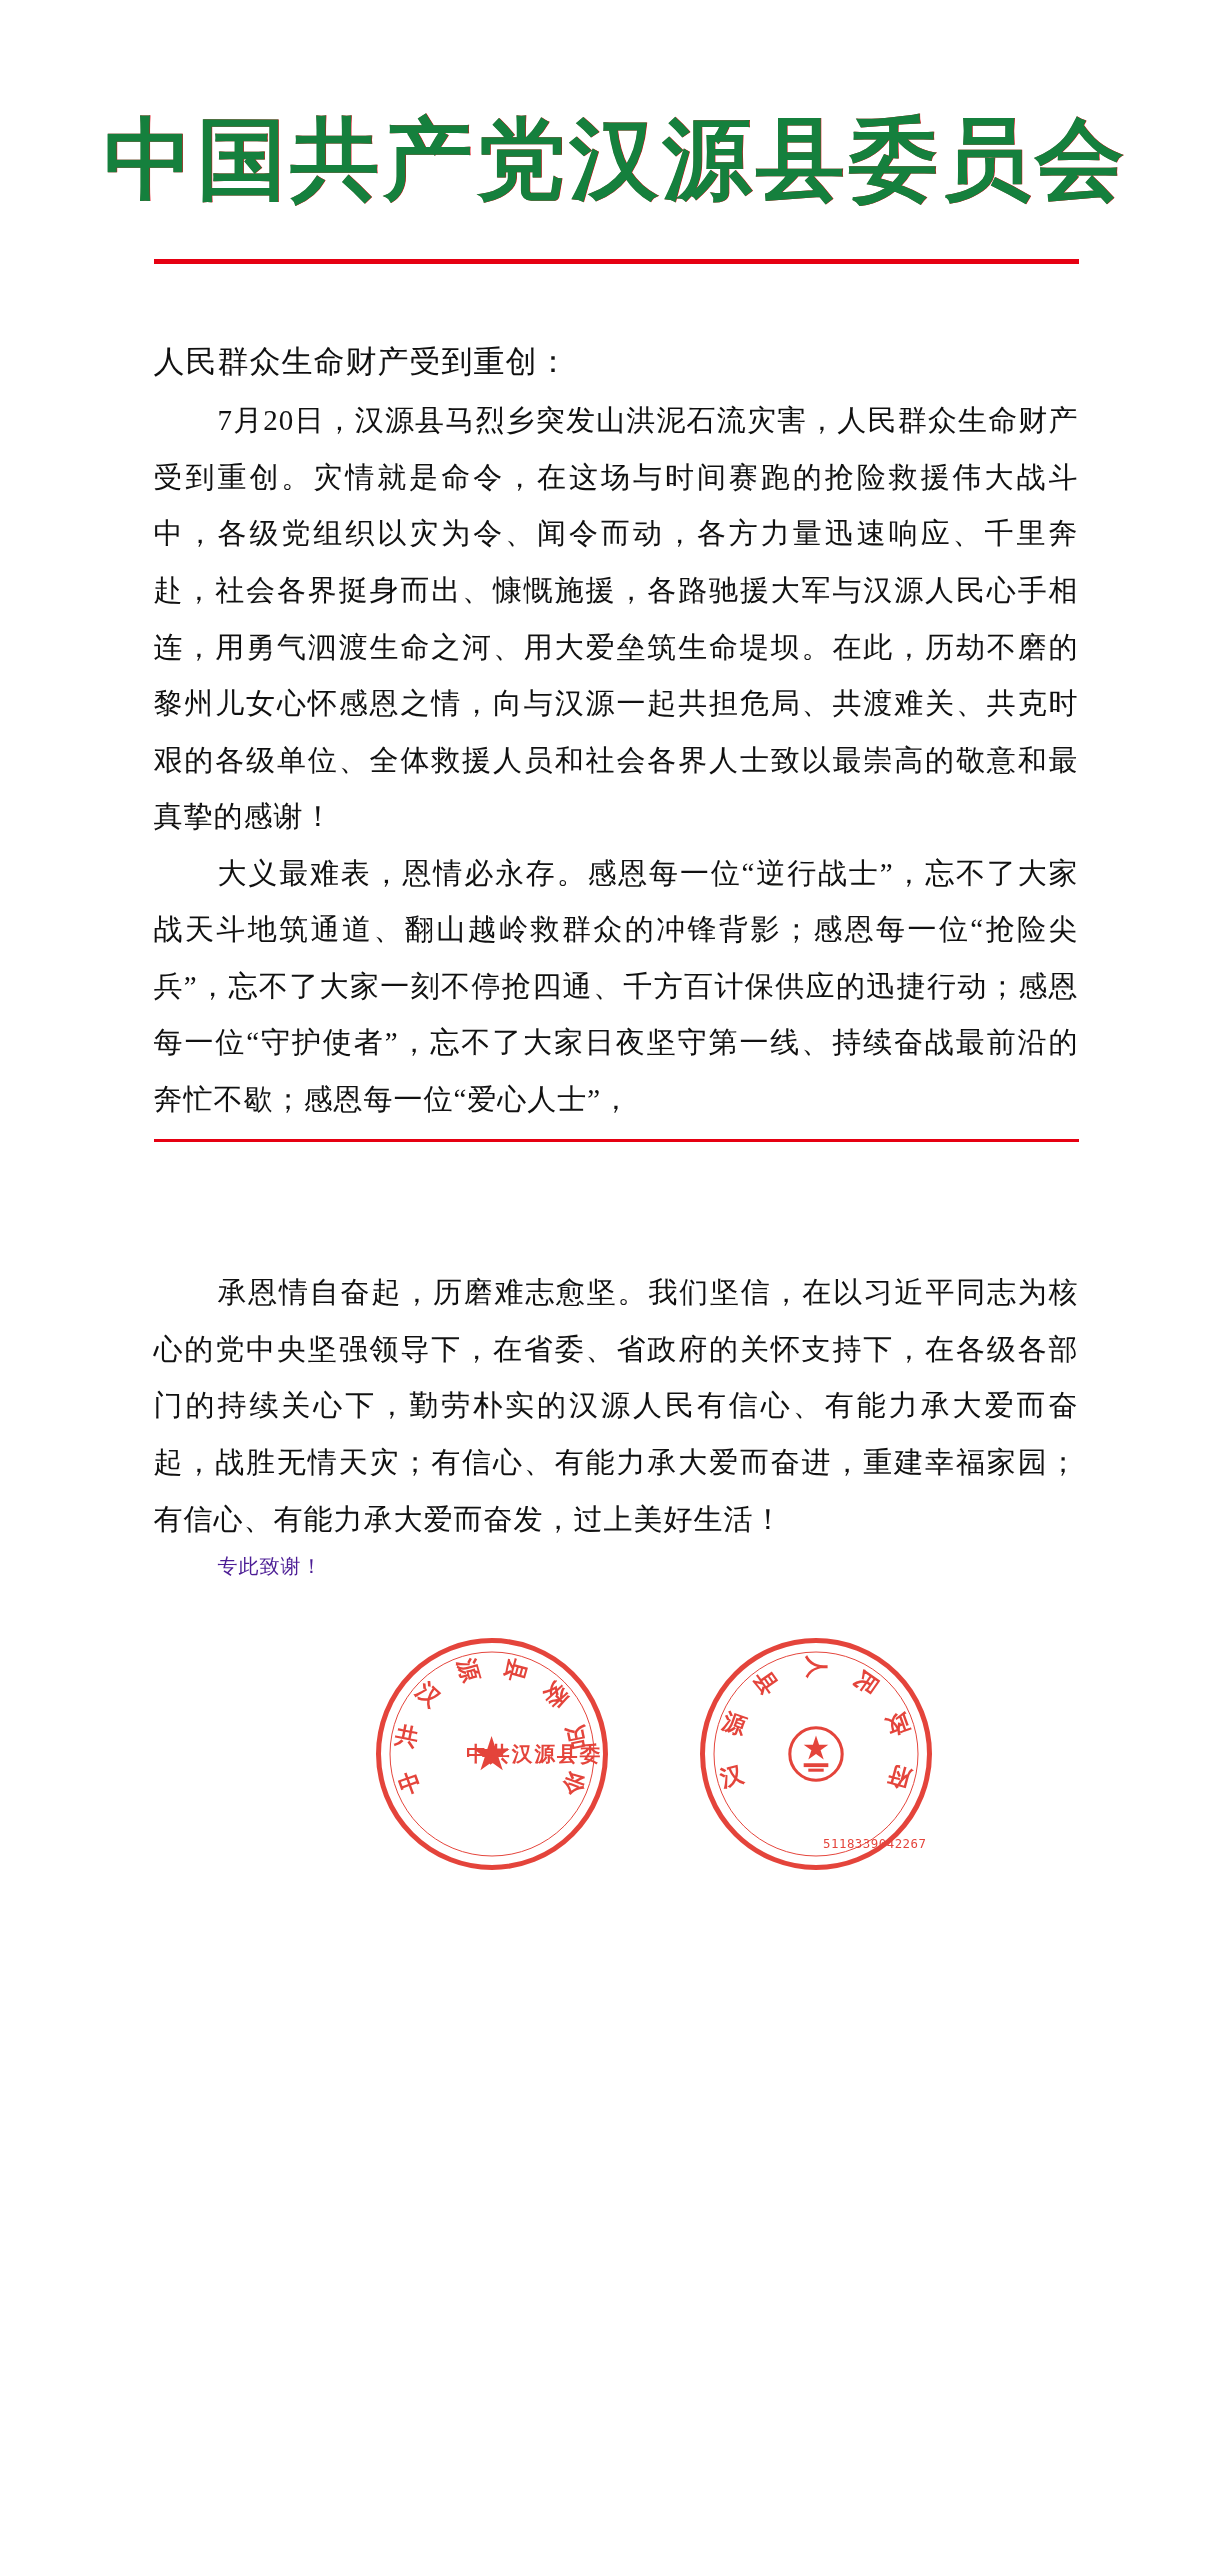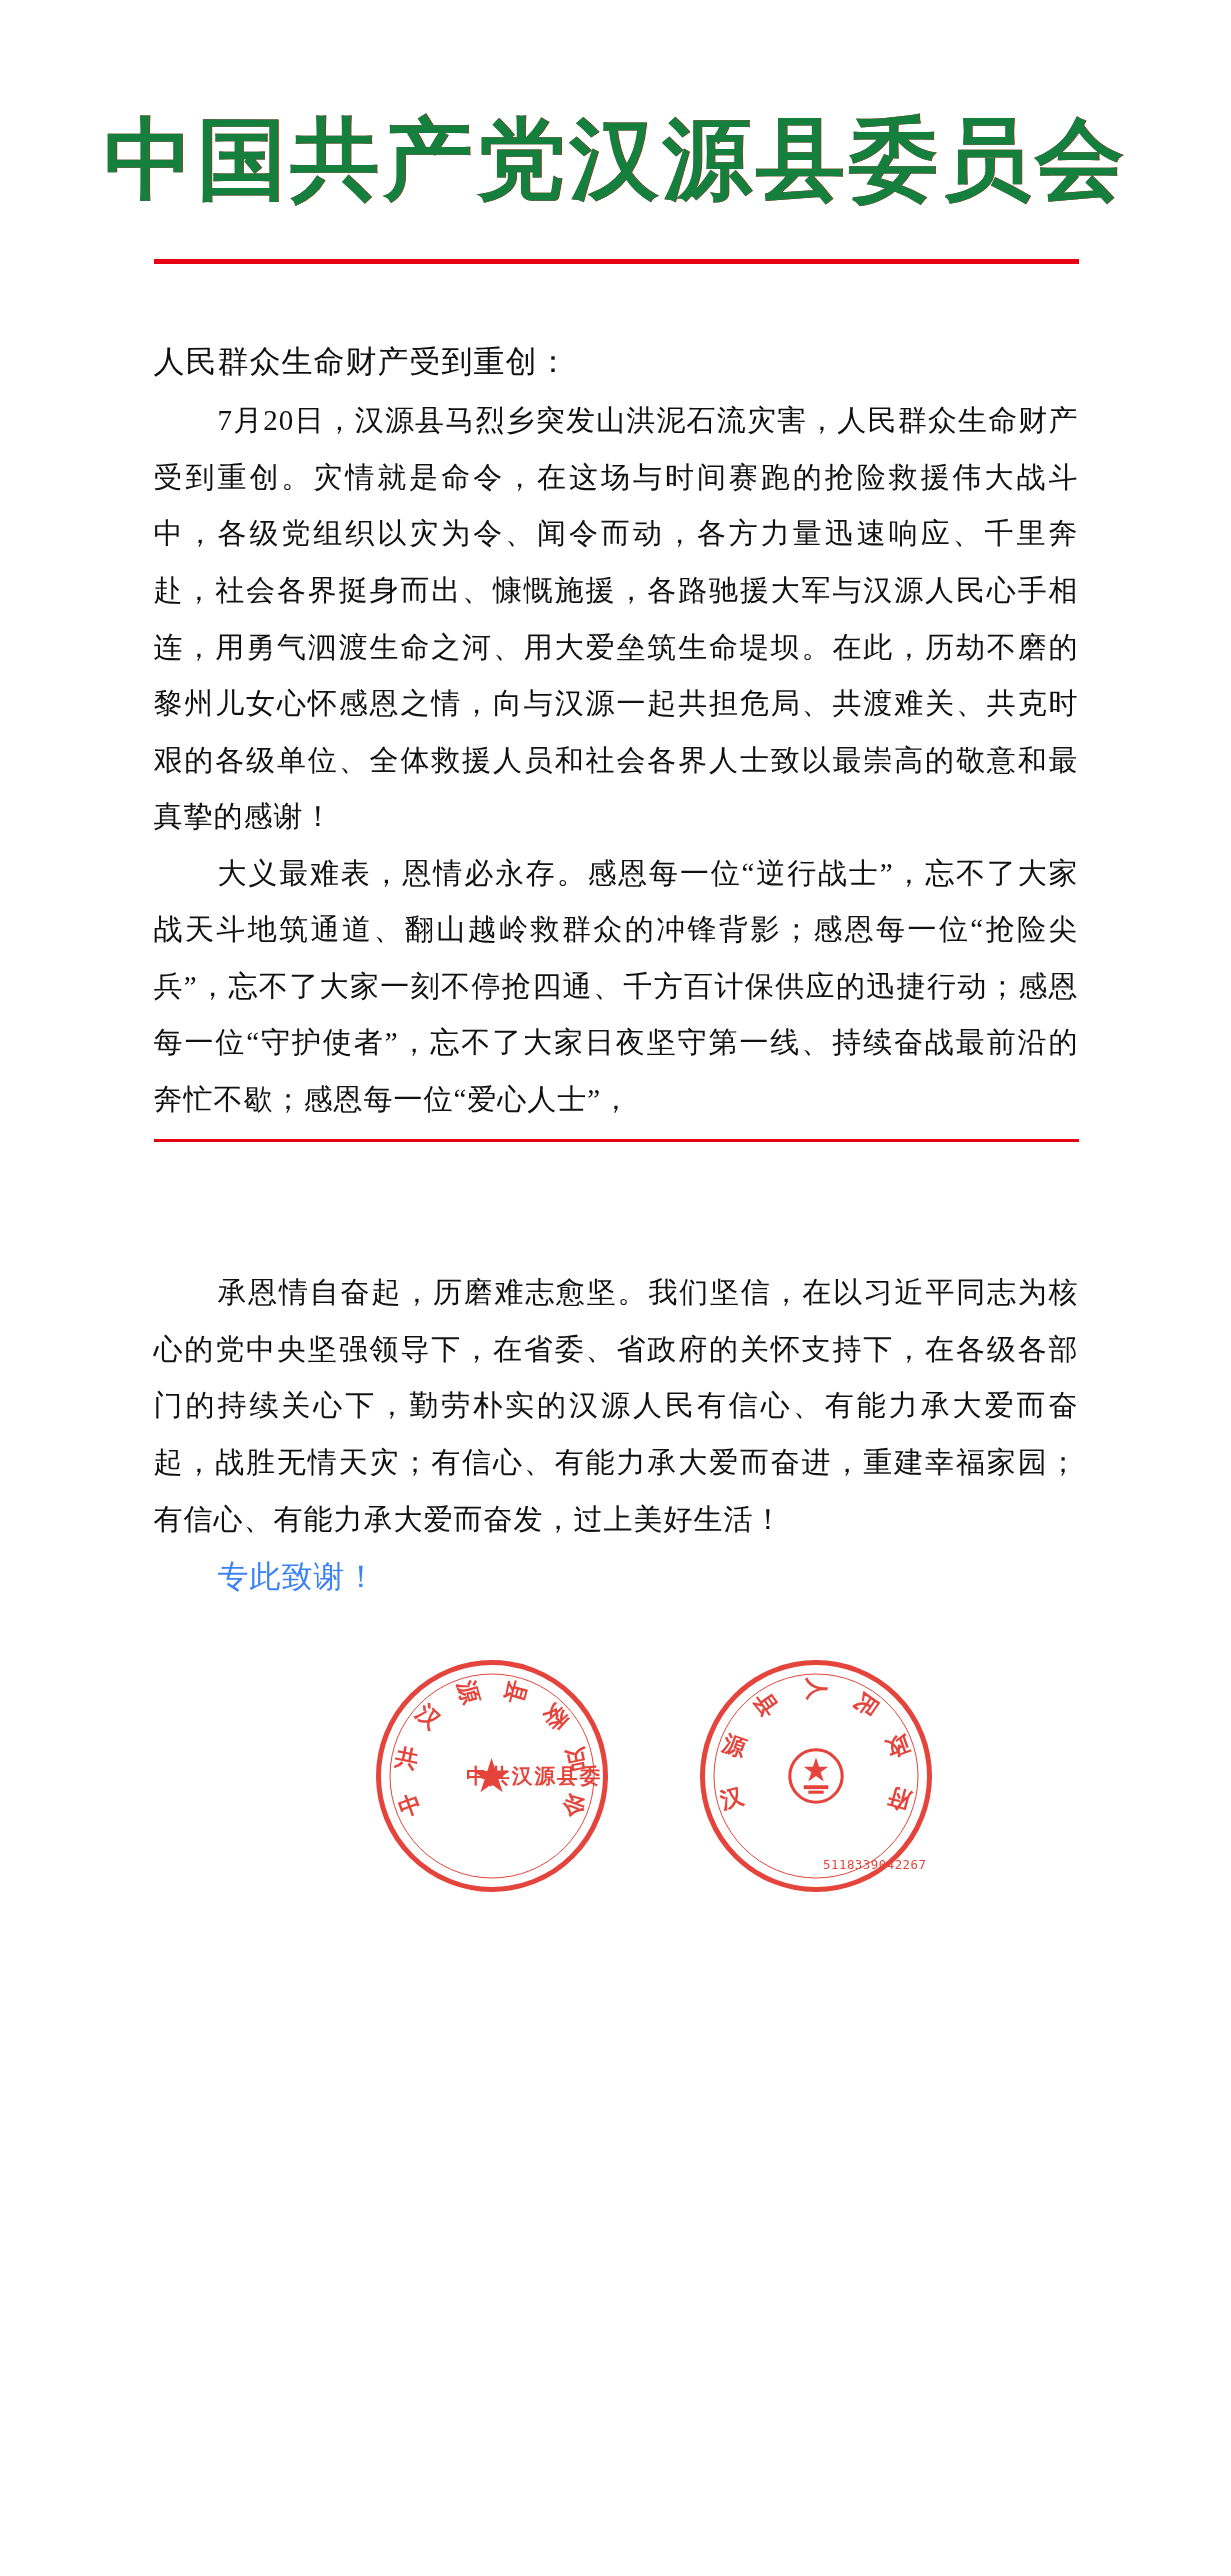--- a/index.html
+++ b/index.html
@@ -84,25 +84,25 @@
   
   .page-rule {
     width: 925px;
     height: 3.6px;
     background: #e60012;
     margin: 11.3px auto 0 auto;
   }
   .page-gap { height: 122px; }
 
   .closing {
-    font-size: 31px;
+    font-size: 20px;
     line-height: 1.95;
     letter-spacing: 1px;
     text-indent: 64px;
-    color: #3b82f6;
+    color: #4c1d95;
     margin: 0;
   }
 
   
   .seals {
     position: relative;
     width: 925px;
     margin: 47px auto 0 auto;
     height: 258px;
   }

